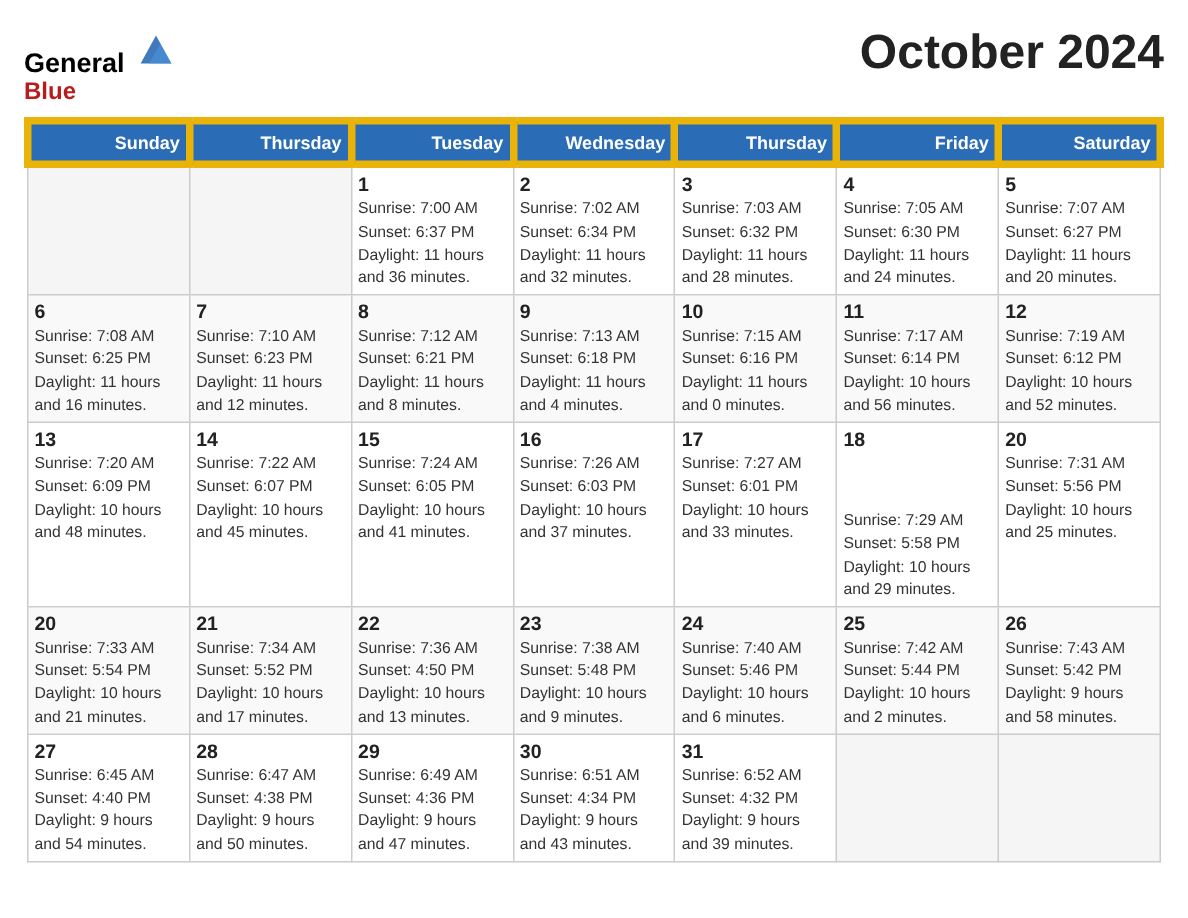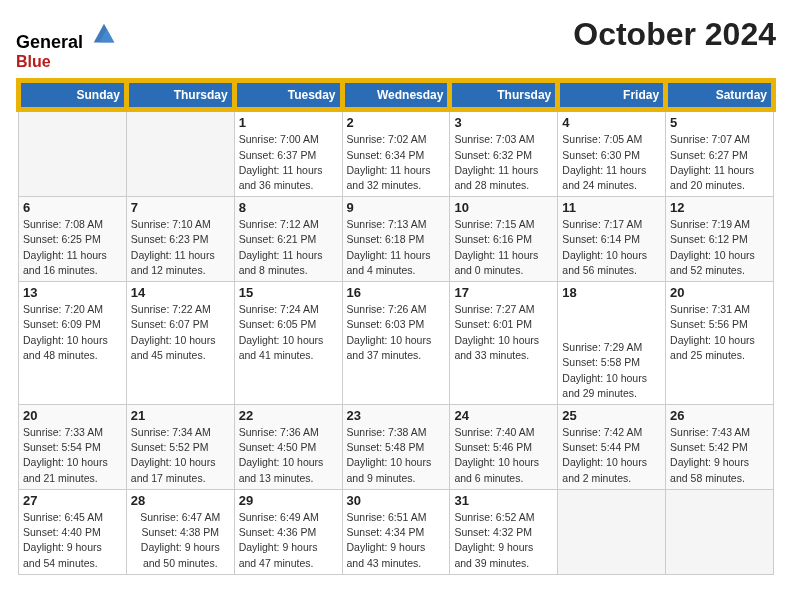--- a/index.html
+++ b/index.html
@@ -318,21 +318,21 @@
       <tr>
         <td>
           <span class="day-number">27</span>
           <div class="day-info" style="white-space: pre-line;">Sunrise: 6:45 AM
 Sunset: 4:40 PM
 Daylight: 9 hours
 and 54 minutes.</div>
         </td>
         <td>
           <span class="day-number">28</span>
-          <div class="day-info" style="white-space: pre-line; text-align: center;">Sunrise: 6:47 AM
+          <div class="day-info" style="white-space: pre-line;">Sunrise: 6:47 AM
 Sunset: 4:38 PM
 Daylight: 9 hours
 and 50 minutes.</div>
         </td>
         <td>
           <span class="day-number">29</span>
           <div class="day-info" style="white-space: pre-line;">Sunrise: 6:49 AM
 Sunset: 4:36 PM
 Daylight: 9 hours
 and 47 minutes.</div>

